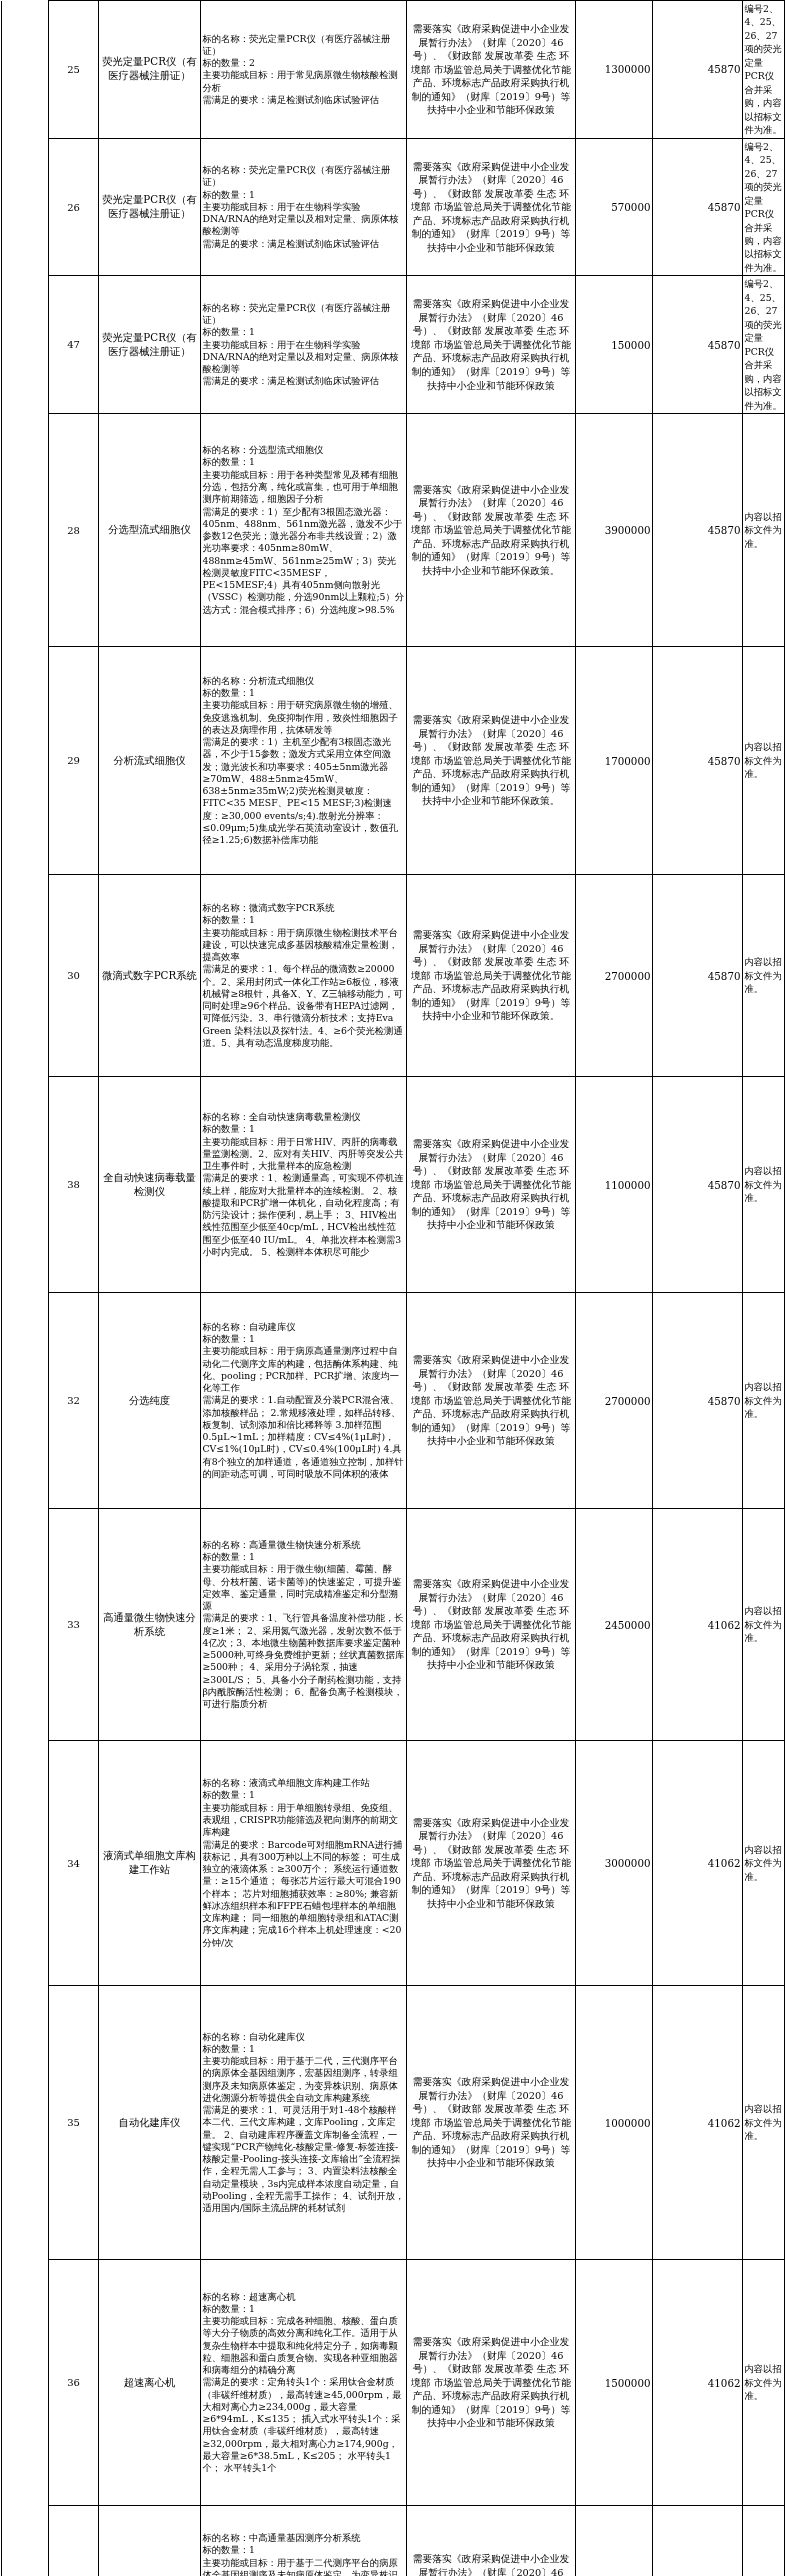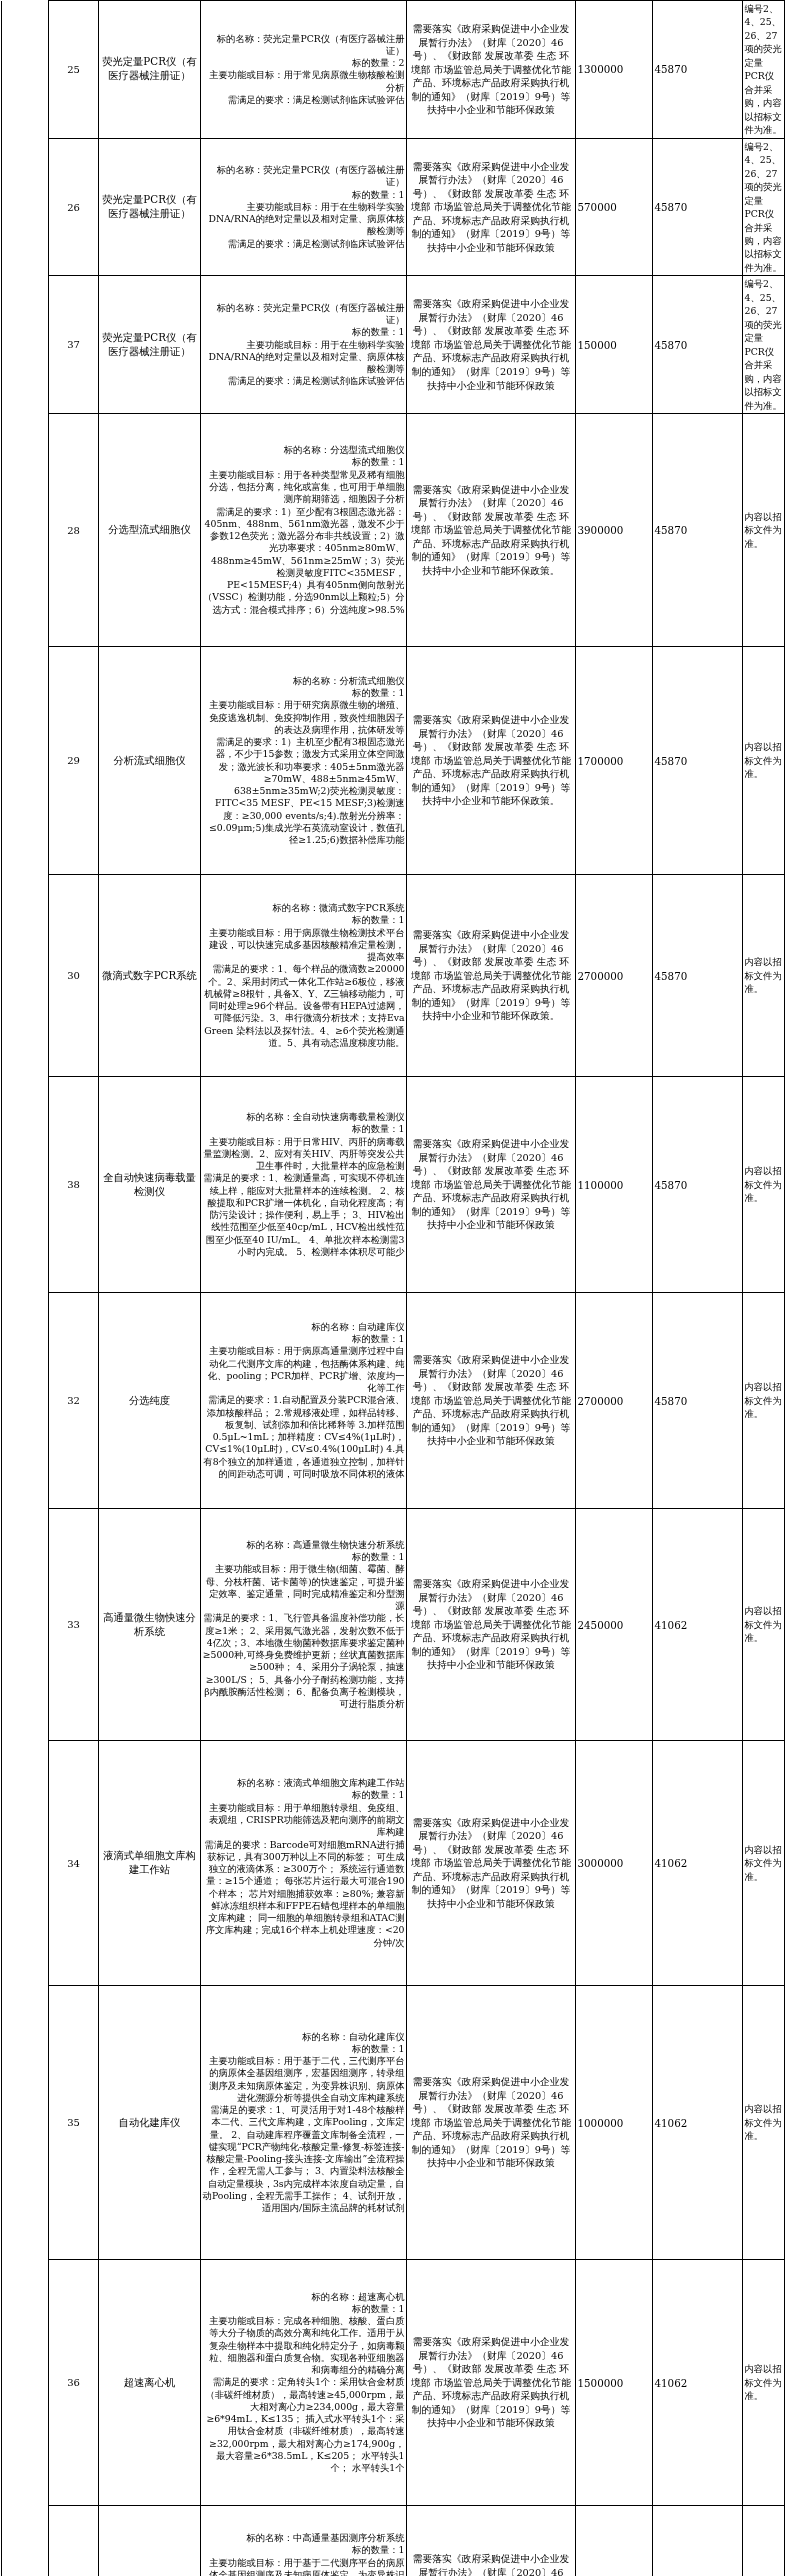--- a/index.html
+++ b/index.html
@@ -2,23 +2,23 @@
 <html style="font-size:8.2px"><head>
 <meta charset="utf-8">
 <style>
   html,body{margin:0;padding:0;background:#ffffff;}
   body{width:786px;font-family:"DejaVu Serif","Liberation Serif",serif;color:#000;}
   table{border-collapse:collapse;table-layout:fixed;margin:0 0 0 1px;width:784px;}
   td{border:1px solid #000;vertical-align:middle;overflow:hidden;padding:1px 1.5px;box-sizing:border-box;}
   td.c-spacer{border-top:none;border-bottom:none;}
   td.c-no{text-align:center;font-size:10px;}
   td.c-name{text-align:center;font-size:10.3px;line-height:1.35;}
-  td.c-desc{text-align:right;font-size:9.3px;line-height:1.32;white-space:pre-line;}
+  td.c-desc{text-align:left;font-size:9.3px;line-height:1.32;white-space:pre-line;}
   td.c-policy{text-align:center;font-size:9.8px;line-height:1.38;}
-  td.c-budget,td.c-fee{text-align:left;font-size:10.3px;}
+  td.c-budget,td.c-fee{text-align:right;font-size:10.3px;}
   td.c-remark{text-align:left;font-size:9.3px;line-height:1.45;}
 </style>
 </head>
 <body>
 
 <table>
   <colgroup>
     <col style="width:47px">
       <col style="width:50px">
       <col style="width:102px">
@@ -52,21 +52,21 @@
 主要功能或目标：用于在生物科学实验DNA/RNA的绝对定量以及相对定量、病原体核酸检测等
 需满足的要求：满足检测试剂临床试验评估</td>
     <td class="c-policy">需要落实《政府采购促进中小企业发展暂行办法》（财库〔2020〕46号）、《财政部 发展改革委 生态 环境部 市场监管总局关于调整优化节能产品、环境标志产品政府采购执行机制的通知》（财库〔2019〕9号）等扶持中小企业和节能环保政策</td>
     <td class="c-budget">570000</td>
     <td class="c-fee">45870</td>
     <td class="c-remark">编号2、4、25、26、27项的荧光定量PCR仪合并采购，内容以招标文件为准。</td>
   </tr>
 
   <tr style="height: 129px;">
     <td class="c-spacer"></td>
-    <td class="c-no">37</td>
+    <td class="c-no">47</td>
     <td class="c-name">荧光定量PCR仪（有医疗器械注册证）</td>
     <td class="c-desc">标的名称：荧光定量PCR仪（有医疗器械注册证）
 标的数量：1
 主要功能或目标：用于在生物科学实验DNA/RNA的绝对定量以及相对定量、病原体核酸检测等
 需满足的要求：满足检测试剂临床试验评估</td>
     <td class="c-policy">需要落实《政府采购促进中小企业发展暂行办法》（财库〔2020〕46号）、《财政部 发展改革委 生态 环境部 市场监管总局关于调整优化节能产品、环境标志产品政府采购执行机制的通知》（财库〔2019〕9号）等扶持中小企业和节能环保政策</td>
     <td class="c-budget">150000</td>
     <td class="c-fee">45870</td>
     <td class="c-remark">编号2、4、25、26、27项的荧光定量PCR仪合并采购，内容以招标文件为准。</td>
   </tr>

